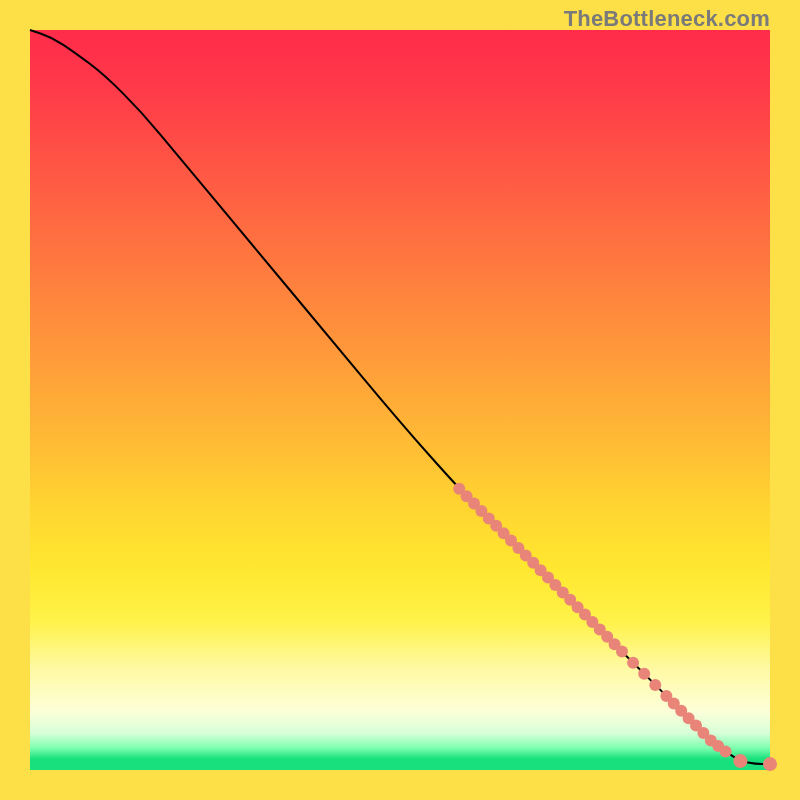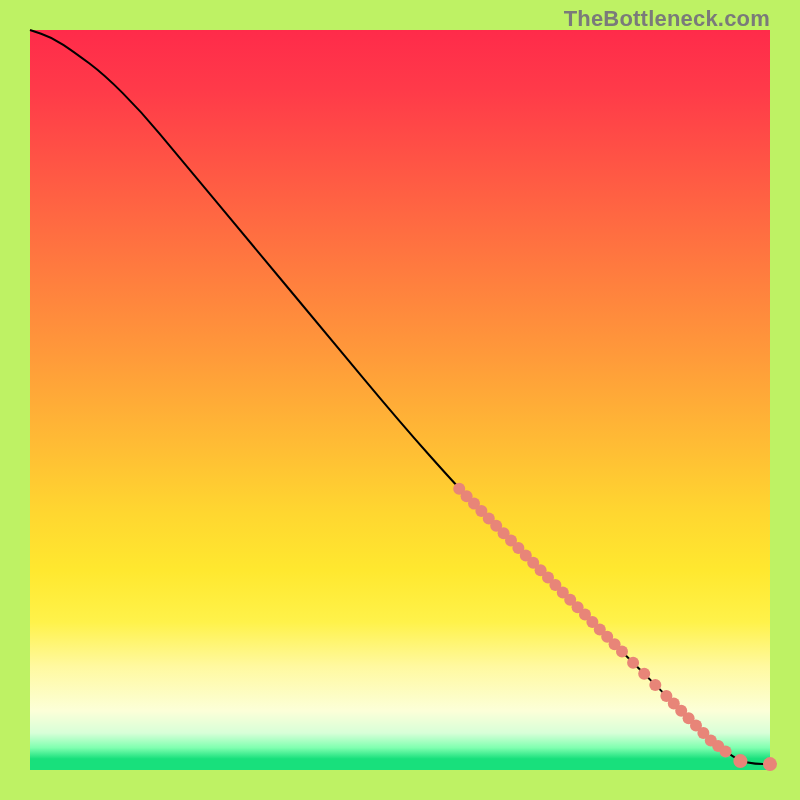--- a/index.html
+++ b/index.html
@@ -8,21 +8,21 @@
     width: 800px;
     height: 800px;
     overflow: hidden;
     background: #000;
     font-family: Arial, Helvetica, sans-serif;
   }
   .frame {
     position: relative;
     width: 800px;
     height: 800px;
-    background: #bef264;
+    background: #fde047;
   }
   .plot {
     position: absolute;
     left: 30px;
     top: 30px;
     width: 740px;
     height: 740px;
     
     background: linear-gradient(
       to bottom,

